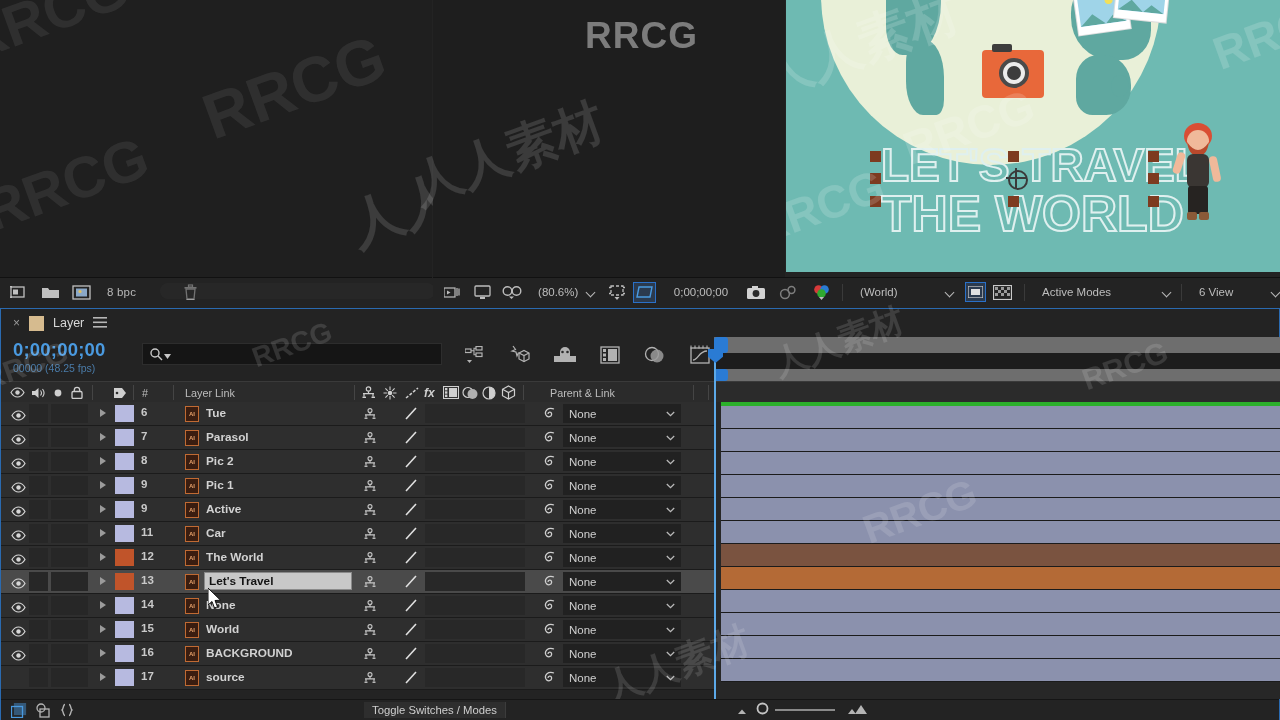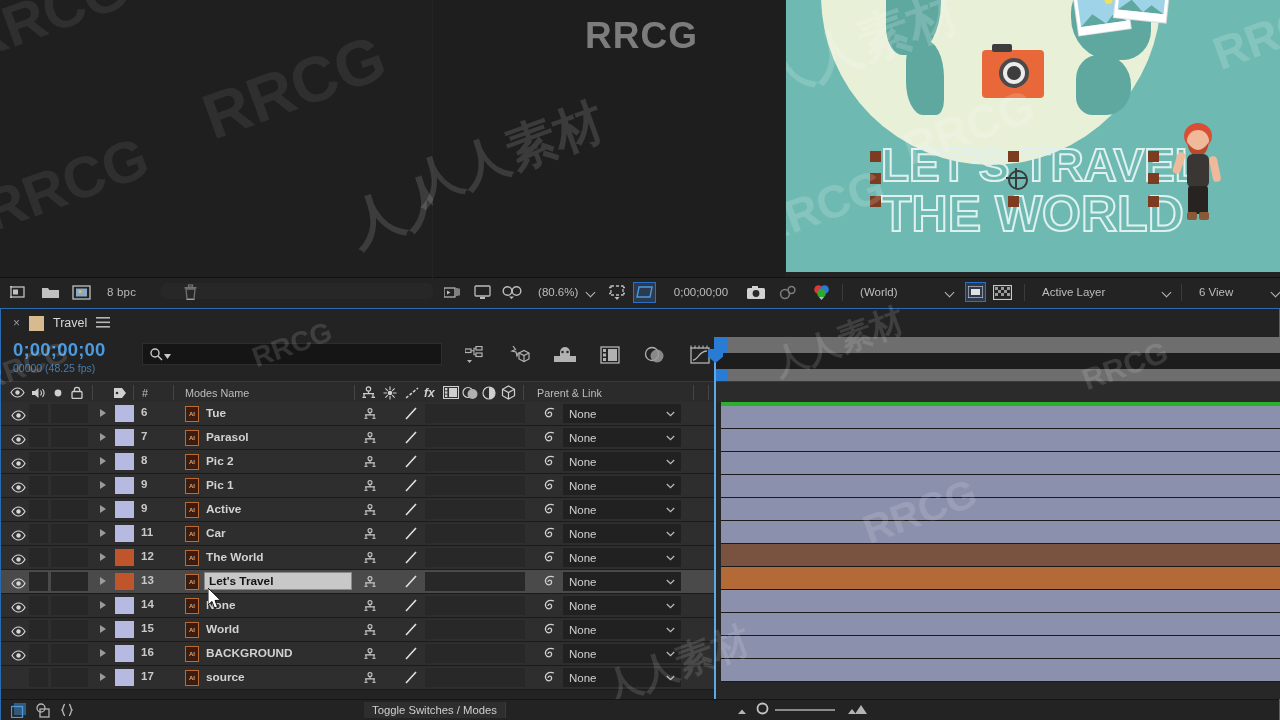--- a/index.html
+++ b/index.html
@@ -321,34 +321,34 @@
               <rect x="14" y="2" width="3" height="3"></rect>
               <rect x="5" y="5" width="3" height="3"></rect>
               <rect x="11" y="5" width="3" height="3"></rect>
               <rect x="2" y="8" width="3" height="3"></rect>
               <rect x="8" y="8" width="3" height="3"></rect>
               <rect x="14" y="8" width="3" height="3"></rect>
             </g>
           </svg>
       </div>
       <div class="ct-sep" style="margin-left:10px;"></div>
-      <div class="ct-item ct-val" style="margin-left:8px;width:126px;">Active Layer</div>
+      <div class="ct-item ct-val" style="margin-left:8px;width:126px;">Active Modes</div>
       <div class="caret"></div>
       <div class="ct-sep" style="margin-left:10px;"></div>
       <div class="ct-item ct-val" style="margin-left:8px;width:72px;">6 View</div>
       <div class="caret"></div>
     </div>
   </div>
 
   <div class="tl">
 
     <div class="tl-tab">
       <div class="tl-x">×</div>
       <div class="tl-swatch"></div>
-      <div class="tl-title">Travel</div>
+      <div class="tl-title">Layer</div>
       <div class="tl-menu">
         <svg width="14" height="11" viewBox="0 0 14 11">
             <rect y="0" width="14" height="1.6" fill="#b6b6b6"></rect>
             <rect y="4.5" width="14" height="1.6" fill="#b6b6b6"></rect>
             <rect y="9" width="14" height="1.6" fill="#b6b6b6"></rect>
           </svg>
       </div>
     </div>
 
     <div class="tl-toolbar">
@@ -472,21 +472,21 @@
       <div class="vsep" style="left:91px;"></div>
       <div class="hcell" style="left:112px;">
         <svg width="14" height="12" viewBox="0 0 14 12">
             <path d="M1 1h8l4 5-4 5H1z" fill="#cfcfcf"></path>
             <circle cx="4" cy="6" r="1.3" fill="#2b2b2b"></circle>
           </svg>
       </div>
       <div class="vsep" style="left:132px;"></div>
       <div class="hcell" style="left:141px;">#</div>
       <div class="vsep" style="left:172px;"></div>
-      <div class="hcell" style="left:184px;">Modes Name</div>
+      <div class="hcell" style="left:184px;">Layer Link</div>
       <div class="vsep" style="left:353px;"></div>
 
       <div class="hcell" style="left:360px;">
         <svg width="15" height="14" viewBox="0 0 15 14">
             <circle cx="7.5" cy="3" r="2.2" fill="none" stroke="#cfcfcf" stroke-width="1.2"></circle>
             <path d="M7.5 5.2v2.5M2 7.7h11M3 7.7v3M12 7.7v3" stroke="#cfcfcf" stroke-width="1.2" fill="none"></path>
             <rect x="1.5" y="10.6" width="3.5" height="1.4" fill="#cfcfcf"></rect>
             <rect x="10.5" y="10.6" width="3.5" height="1.4" fill="#cfcfcf"></rect>
           </svg>
       </div>
@@ -523,21 +523,21 @@
             <path d="M7 1a6 6 0 0 1 0 12z" fill="#cfcfcf"></path>
           </svg>
       </div>
       <div class="hcell" style="left:500px;">
         <svg width="15" height="15" viewBox="0 0 15 15">
             <path d="M7.5 1l6 3.3v6.4L7.5 14l-6-3.3V4.3z" fill="none" stroke="#cfcfcf" stroke-width="1.2"></path>
             <path d="M1.5 4.3l6 3.3 6-3.3M7.5 7.6V14" stroke="#cfcfcf" stroke-width="1.2" fill="none"></path>
           </svg>
       </div>
       <div class="vsep" style="left:522px;"></div>
-      <div class="hcell" style="left:536px;">Parent &amp; Link</div>
+      <div class="hcell" style="left:549px;">Parent &amp; Link</div>
       <div class="vsep" style="left:692px;"></div>
       <div class="vsep" style="left:707px;"></div>
     </div>
 
     <div class="rows" id="rows">
         <div class="row">
           <div class="cellbox" style="left:28px;width:19px;"></div>
           <div class="cellbox" style="left:50px;width:19px;"></div>
           <div class="cellbox" style="left:68px;width:19px;"></div>
           <div class="swbox" style="left:424px;"></div>

